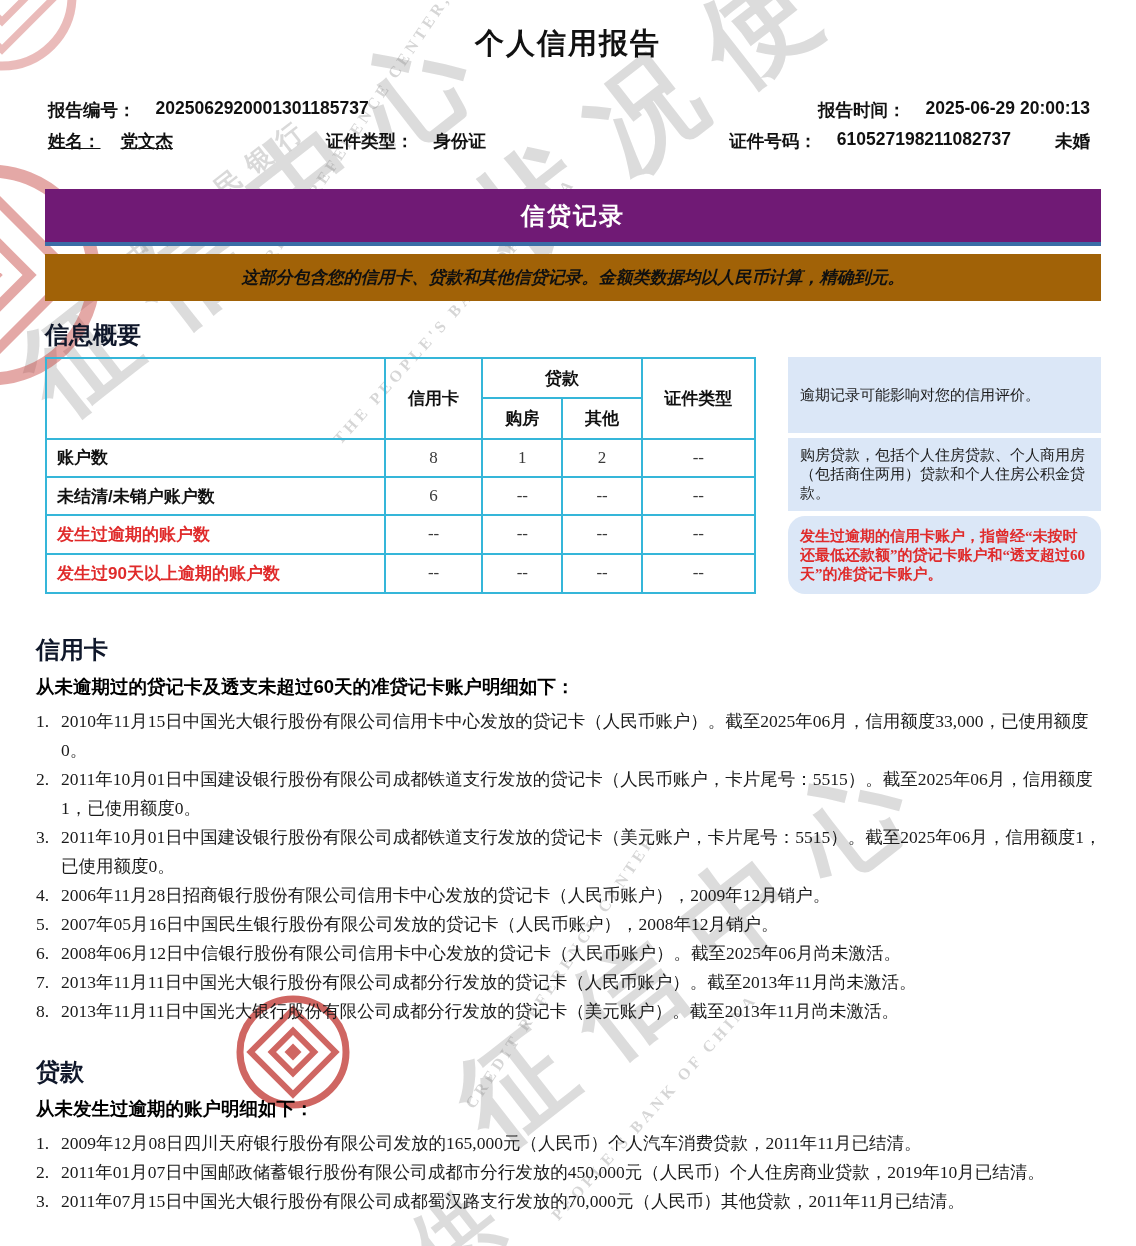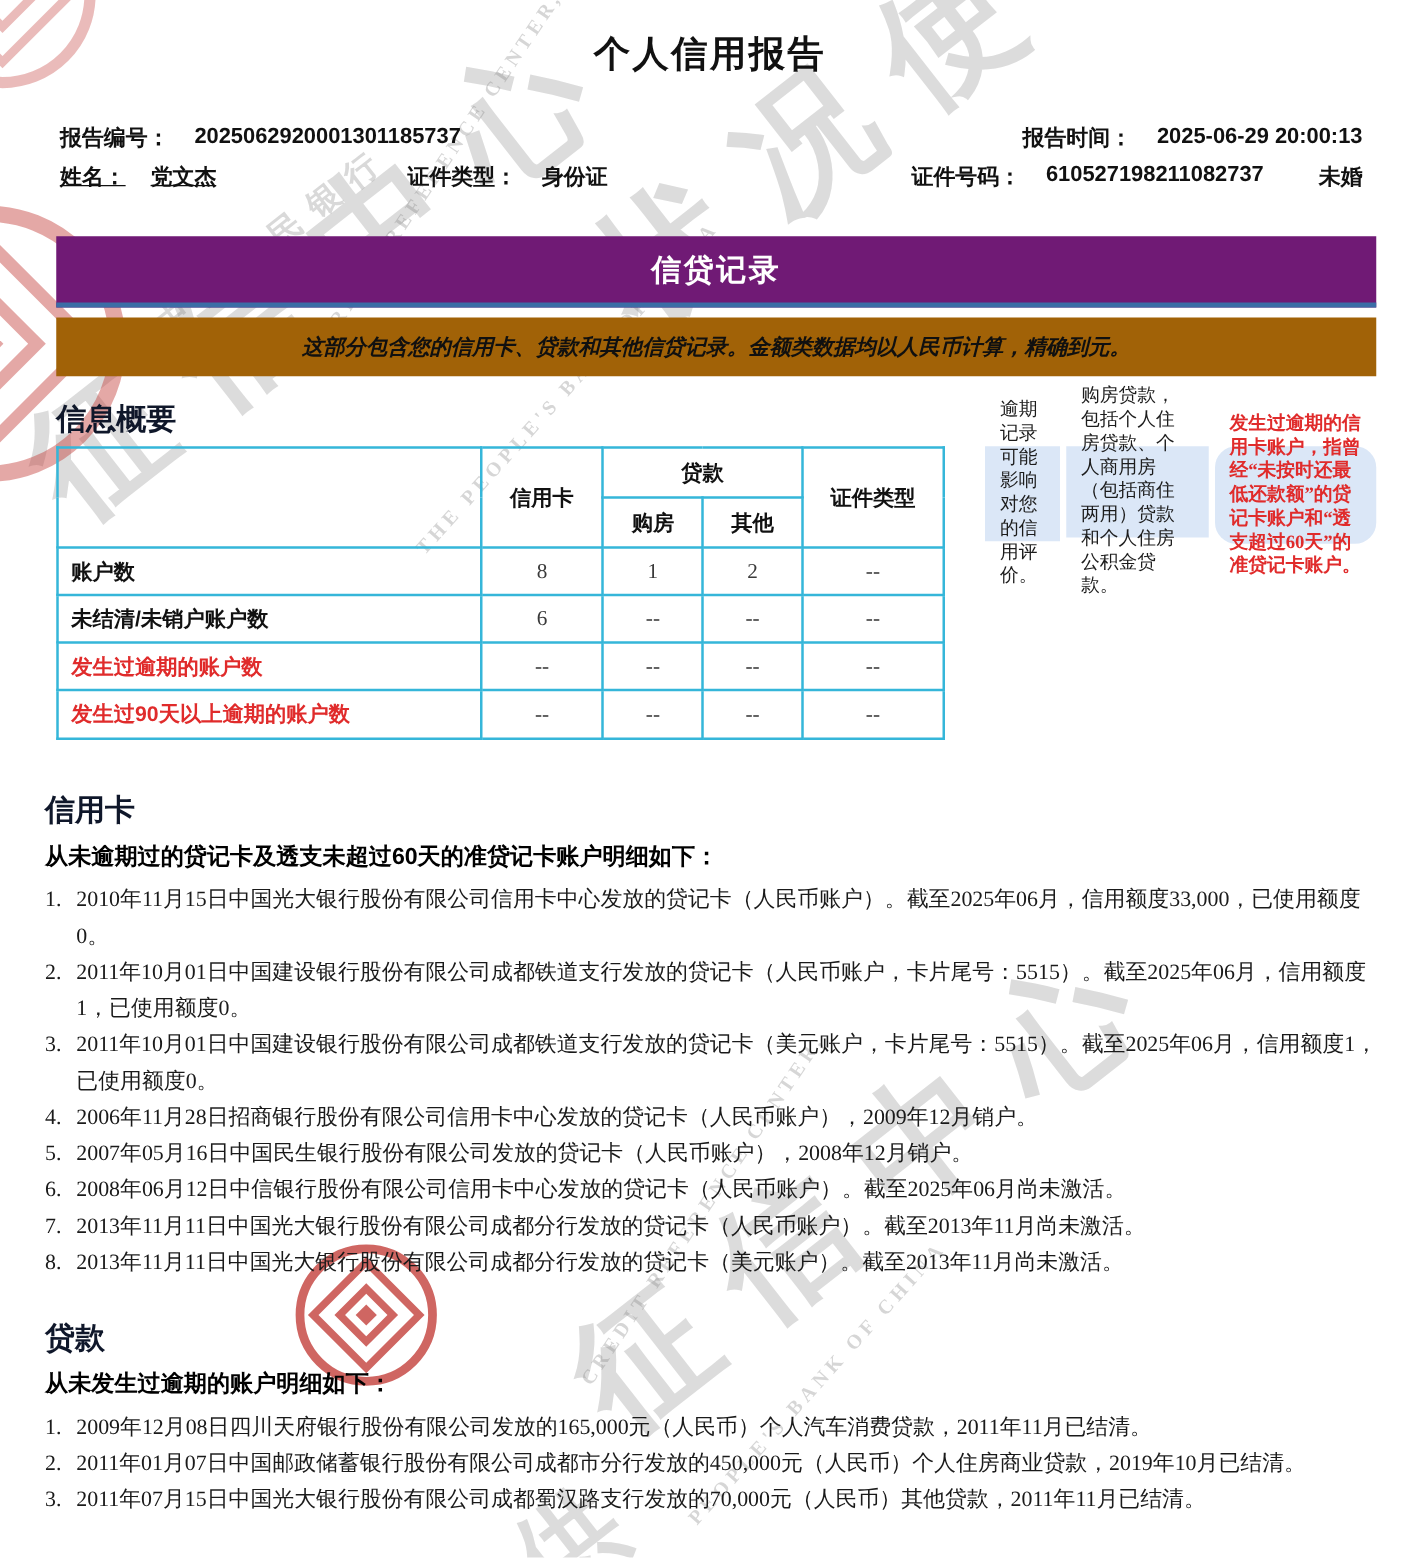--- a/index.html
+++ b/index.html
@@ -32,21 +32,21 @@
   
   .sec-h{color:#0f172a;font-size:24px;font-weight:bold;}
   .summary-h{margin:18px 0 6px 45px;}
   .summary-row{display:flex;margin-left:45px;}
   table.sum{border-collapse:collapse;width:711px;table-layout:fixed;}
   table.sum td{border:2px solid #35b6d9;font-size:17px;vertical-align:middle;}
   td.lblcell{padding-left:10px;font-weight:bold;}
   td.hcell{text-align:center;font-weight:bold;}
   td.vcell{text-align:center;font-family:"Liberation Serif", serif;color:#3a3a3a;}
   .red-t{color:#e02b2b;border-radius:17px;}
-  .notes{width:313px;margin-left:32px;display:flex;flex-direction:row;gap:5px;}
+  .notes{width:313px;margin-left:32px;display:flex;flex-direction:column;gap:5px;}
   .note{background:#dbe7f7;padding:6px 12px;font-size:15px;line-height:19px;display:flex;align-items:center;
         font-family:"Liberation Serif", serif;color:#1c1c1c;}
   .note.red-t{color:#e02b2b;font-weight:bold;}
   .n1{height:64px;}.n2{height:61px;}.n3{height:66px;}
   
   .list-sec{margin:0 30px 0 36px;}
   .cc-h{margin-top:40px;}
   .loan-h{margin-top:30px;}
   .sub-h{font-size:18.5px;font-weight:bold;margin-top:8px;color:#000;}
   .list{margin-top:8px;font-family:"Liberation Serif", serif;font-size:17.5px;line-height:29px;color:#1a1a1a;}

